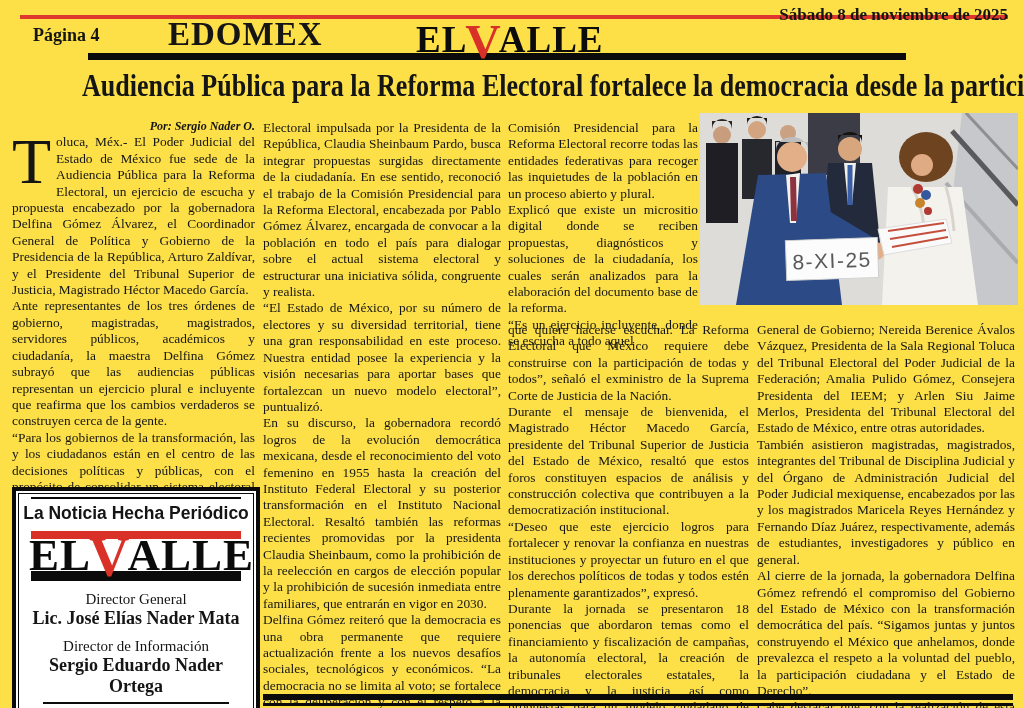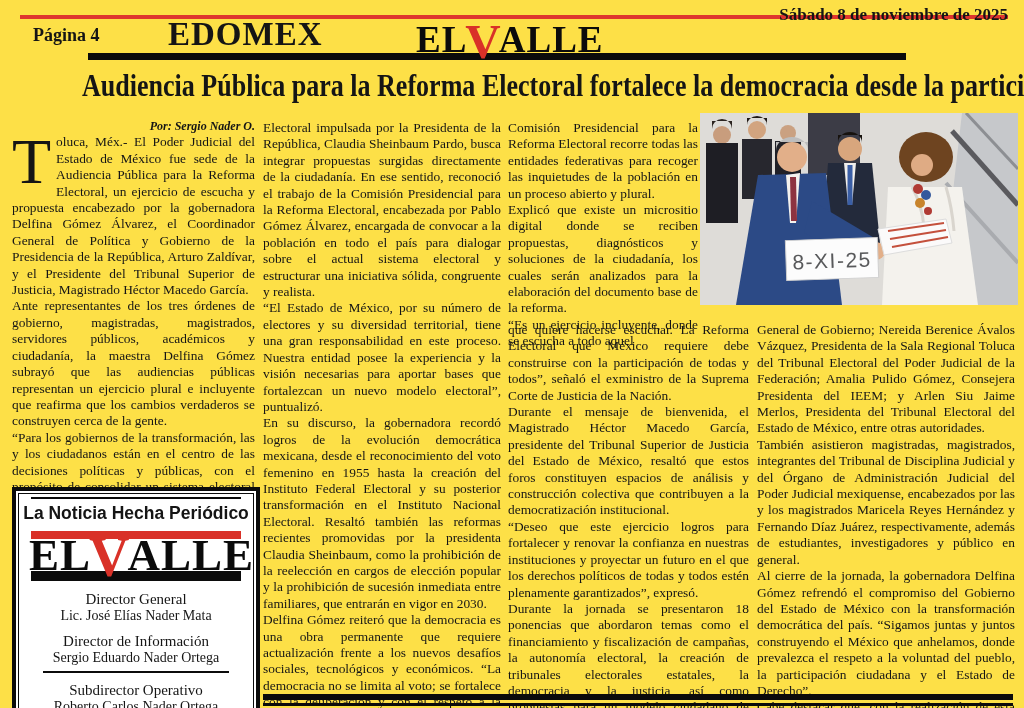--- a/index.html
+++ b/index.html
@@ -47,21 +47,21 @@
   .ad-toprule { border-top:2px solid #0b0b0b; margin:1px 8px 4px; }
   .ad-tagline { font-family:"Liberation Sans", sans-serif; font-weight:bold; font-size:17.5px; text-align:center; }
   .ad-logo { position:relative; height:56px; margin:2px 6px 2px; }
   .ad-red { position:absolute; top:5px; left:2px; right:2px; height:8px; background:#d93128; }
   .ad-black { position:absolute; bottom:1px; left:2px; right:2px; height:10px; background:#0b0b0b; }
   .ad-letters { position:relative; z-index:1; text-align:center; line-height:1; padding-top:3px; }
   .ad-letters .blk { font-size:45px; font-weight:bold; color:#0b0b0b; letter-spacing:1px; }
   .ad-letters .red-v { font-size:56px; font-weight:bold; color:#d93128; vertical-align:-6px; margin:0 -2px; }
   .role { text-align:center; }
   .role-title { font-size:15px; margin-top:9px; }
-  .role-name { font-size:14px; font-weight:normal; }
+  .role-name { font-size:18px; font-weight:bold; }
   .ad-rule { border-top:2px solid #0b0b0b; width:82%; margin:5px auto 3px; }
   
   .botbar1 { position:absolute; left:263px; top:694px; width:750px; height:6px; background:#0b0b0b; }
   .botbar2 { position:absolute; left:263px; top:703px; width:750px; height:3px; background:#0b0b0b; }
 </style>
 </head>
 <body>
 
 <div class="page">
 

